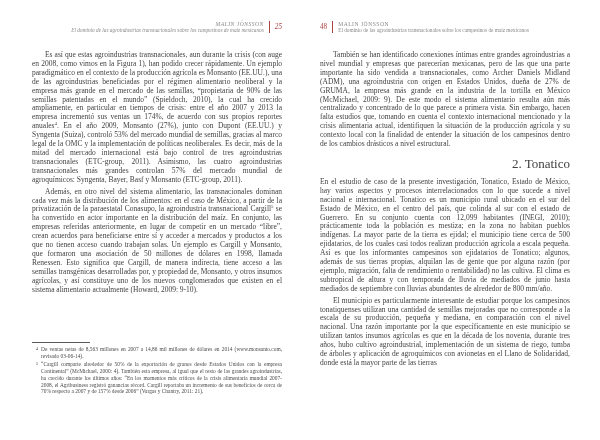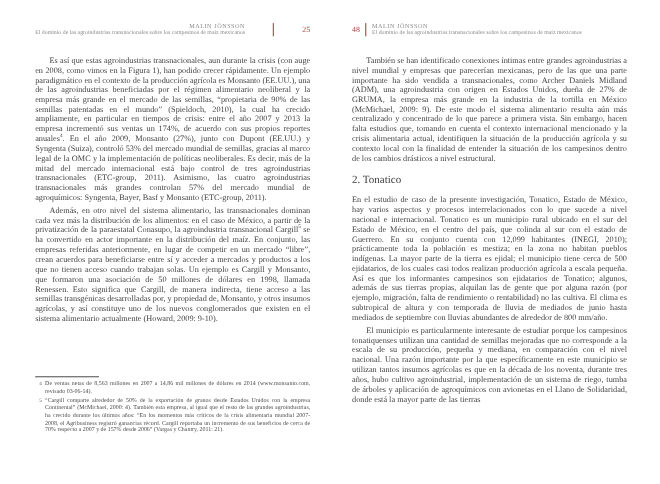--- a/index.html
+++ b/index.html
@@ -6,36 +6,36 @@
   .spread{
     position:relative;width:600px;height:440px;background:#ffffff;overflow:hidden;
     font-family:"Liberation Serif","DejaVu Serif",serif;color:#3f3f3f;
   }
   .page{position:absolute;top:20px;width:250px;height:400px;}
   .page.left{left:32px;}
   .page.right{left:320px;}
 
   
   .running-header{display:flex;align-items:center;height:14px;}
-  .running-header.align-right{justify-content:space-between;}
+  .running-header.align-right{justify-content:flex-end;font-style:italic;}
   .rh-text{display:flex;flex-direction:column;line-height:6.4px;}
   .rh-text.align-right{text-align:right;}
   .rh-author{font-size:5.6px;letter-spacing:0.5px;color:#8a8a8a;}
   .rh-title{font-size:5.3px;color:#8a8a8a;}
   .rh-bar{width:1px;height:12px;background:#a94442;margin:0 5px;flex:0 0 auto;}
   .rh-num{font-size:7.2px;color:#a94442;flex:0 0 auto;}
 
   
   .body-text{margin-top:17px;text-align:justify;font-size:7.5px;line-height:8.9px;}
   .page.left .body-text{height:296px;overflow:hidden;}
   .body-text p{margin:0 0 3px 0;text-indent:13px;}
   .body-text p.noindent{text-indent:0;}
   .body-text sup{font-size:4.8px;line-height:0;vertical-align:super;}
   .section-heading{
-    text-align:left;font-size:10px;font-weight:normal;color:#3f3f3f;
+    text-align:right;font-size:13px;font-weight:normal;color:#3f3f3f;
     margin:11px 0 9px 0;text-indent:0;
   }
 
   
   .footnotes{position:absolute;left:0;right:0;top:322px;}
   .fn-rule{width:58px;height:1px;background:#5a5a5a;margin-bottom:3px;}
   .fn{display:flex;gap:3px;font-size:5.4px;line-height:6.7px;text-align:justify;color:#4a4a4a;margin-top:2px;}
   .fn-marker{flex:0 0 6px;text-align:right;font-size:4.6px;position:relative;top:-0.5px;}
   .fn-text{flex:1;}
 </style>

